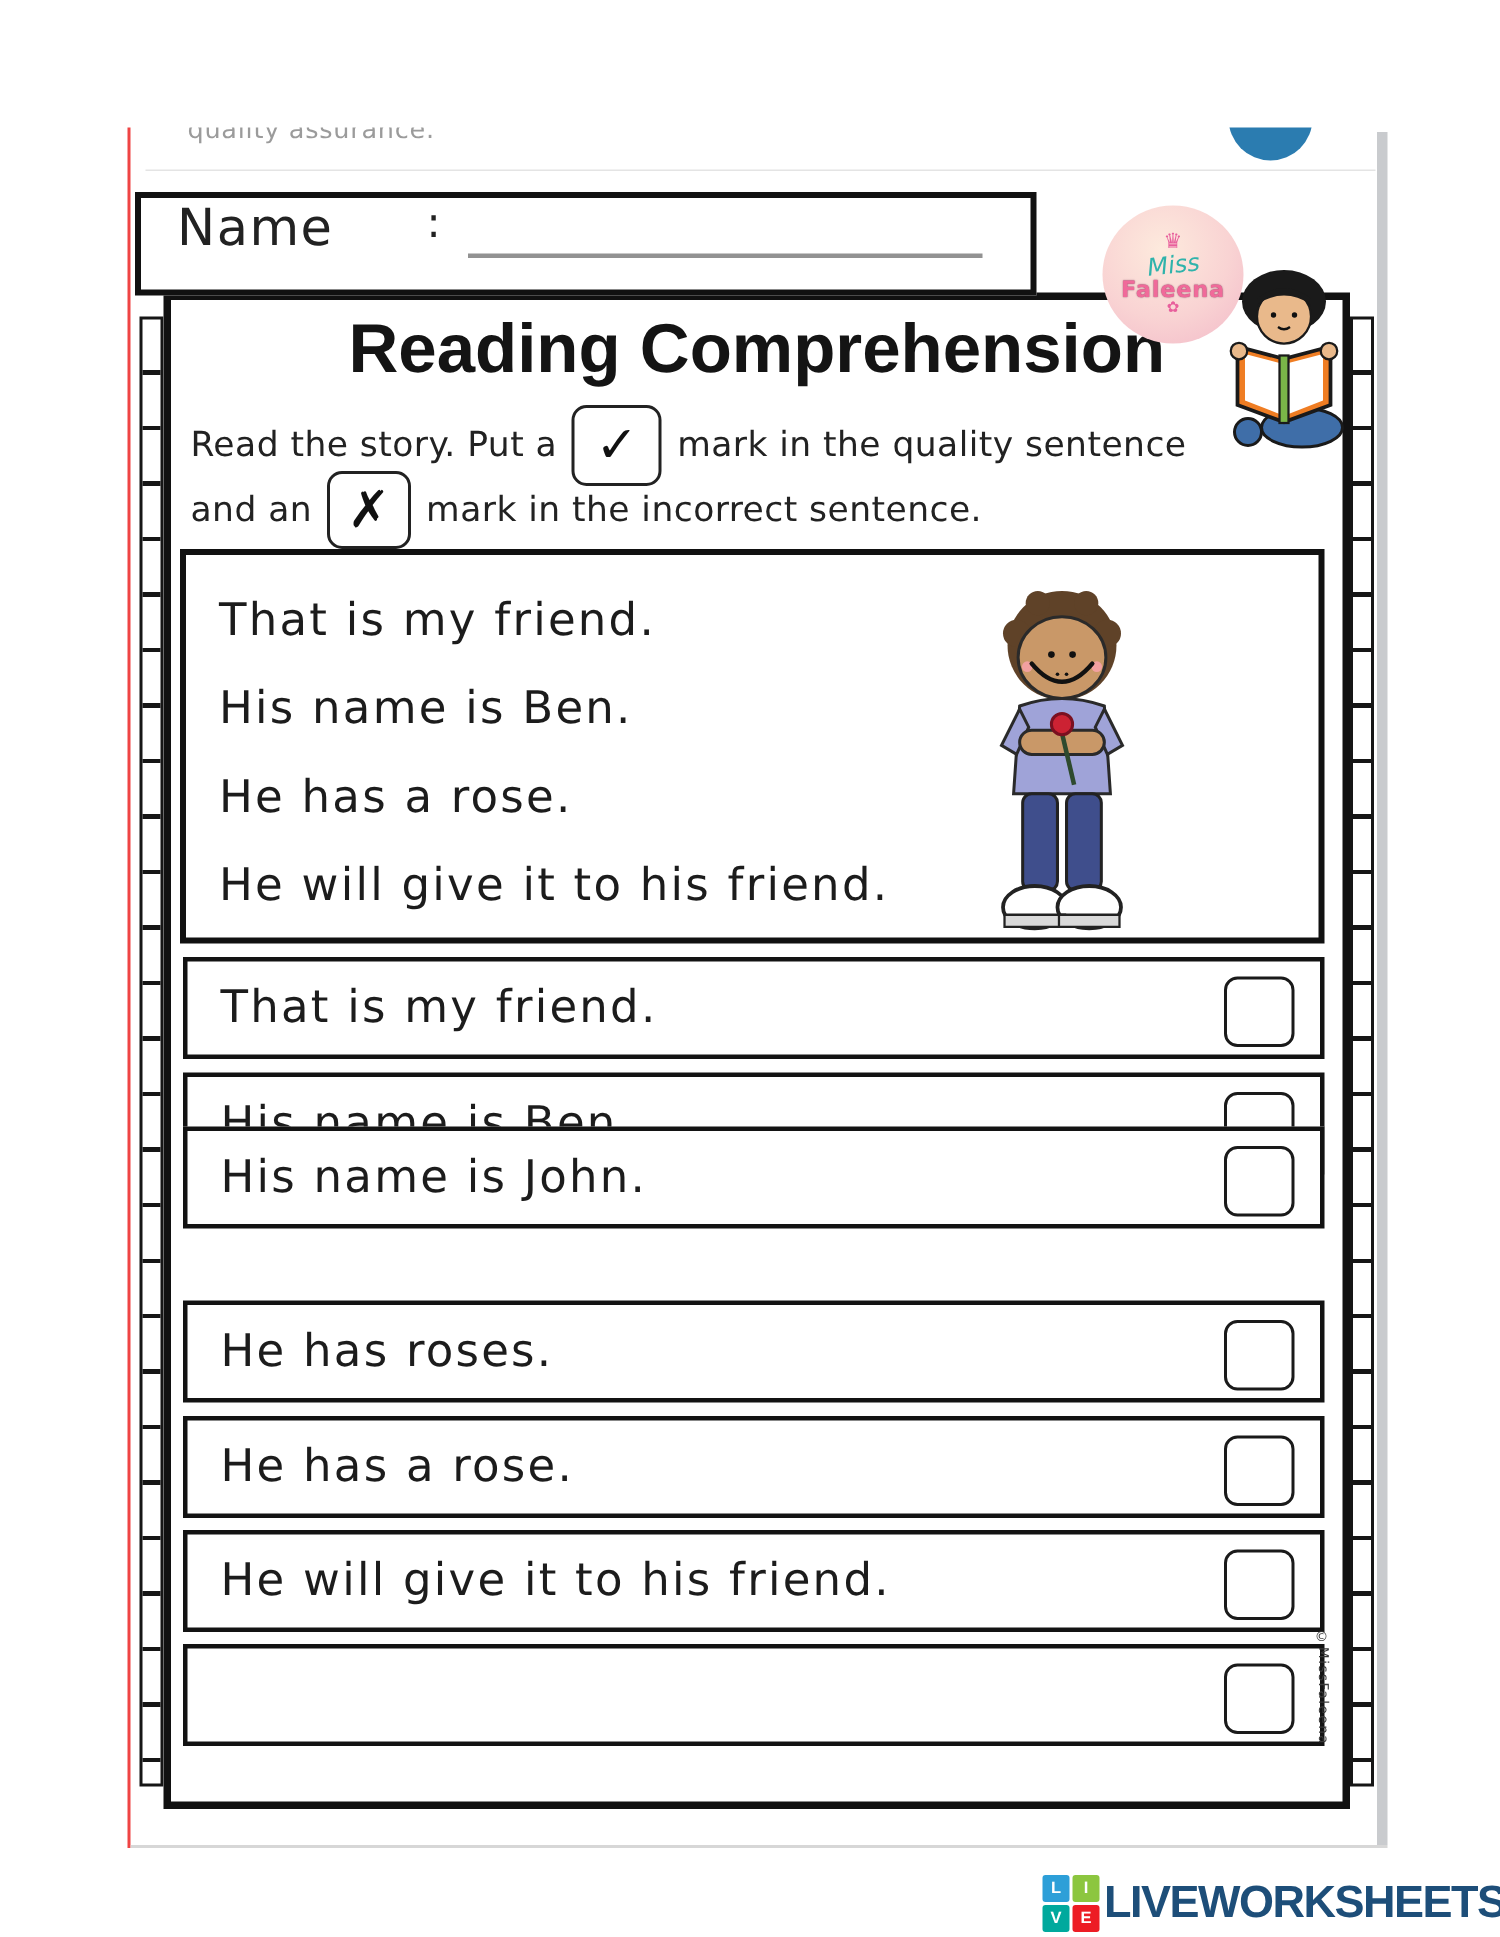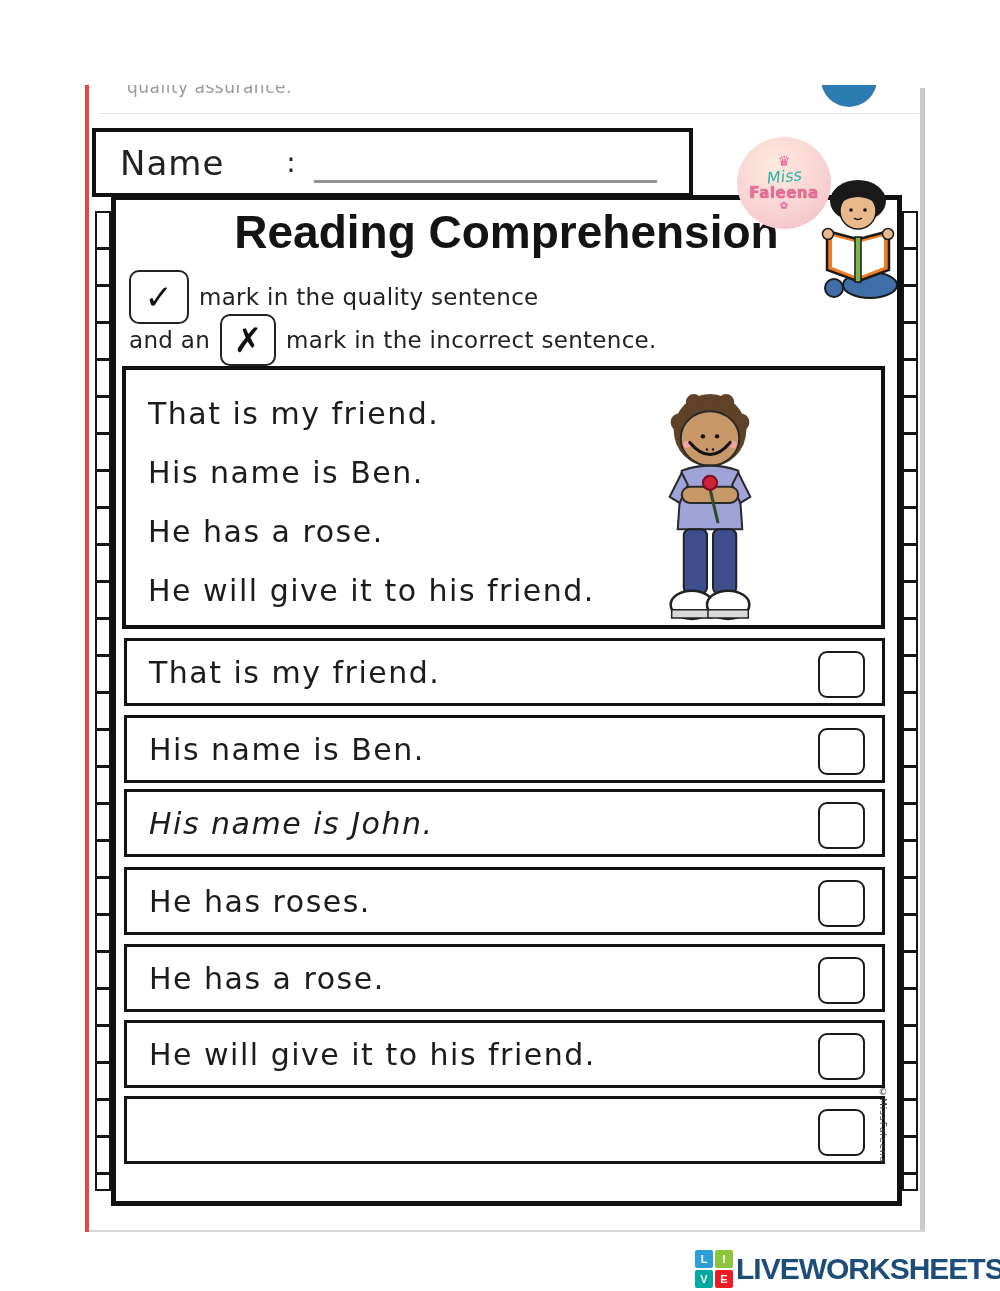--- a/index.html
+++ b/index.html
@@ -4,21 +4,21 @@
 <style>
   * { margin:0; padding:0; box-sizing:border-box; }
   body {
     width:1000px; height:1291px; position:relative;
     background:#ffffff; overflow:hidden;
     font-family:"DejaVu Sans", sans-serif; color:#222;
   }
   
   .viewer {
     position:absolute; left:85px; top:85px; width:840px; height:1147px;
-    background:#fff; border-left:4px solid #ef4444; overflow:hidden;
+    background:#fff; border-left:2px solid #ef4444; overflow:hidden;
   }
   .qa-text {
     position:absolute; left:38px; top:-8px; font-size:17px; color:#9b9b9b;
     letter-spacing:.5px; font-family:"DejaVu Sans", sans-serif;
   }
   .scroll-circle {
     position:absolute; left:732px; top:-34px; width:56px; height:56px;
     border-radius:50%; background:#2b7cb0;
   }
   .divider-top {
@@ -29,21 +29,21 @@
   }
   .scrollbar {
     position:absolute; left:831px; top:3px; width:9px; height:1142px;
     background:#c9cbce;
   }
   
   .hand { font-family:"DejaVu Sans", sans-serif; }
   .name-box {
     position:absolute; left:3px; top:43px; width:601px; height:69px;
     background:#fff; border:4px solid #111; z-index:5;
-    display:flex; align-items:center; padding:0 24px;
+    display:flex; align-items:flex-start; padding:0 24px;
   }
   .name-label { font-size:34px; color:#222; letter-spacing:1px; }
   .name-colon { font-size:28px; color:#222; margin-left:62px; }
   .name-line {
     flex:1; height:30px; margin:10px 8px 0 18px;
     border-bottom:3px solid #929292;
   }
   .outer-box {
     position:absolute; left:22px; top:110px; width:791px; height:1011px;
     border:5px solid #111; background:#fff; z-index:1;
@@ -164,20 +164,21 @@
     <path d="M17,59 L40,65 L40,99 L17,90 Z" fill="#ffffff"></path>
     <path d="M69,59 L46,65 L46,99 L69,90 Z" fill="#ffffff"></path>
     <rect x="40" y="60" width="6" height="45" fill="#7ab648" stroke="#1a1a1a" stroke-width="1.5"></rect>
     <circle cx="13" cy="57" r="5.5" fill="#e9b98b" stroke="#1a1a1a" stroke-width="1.5"></circle>
     <circle cx="73" cy="57" r="5.5" fill="#e9b98b" stroke="#1a1a1a" stroke-width="1.5"></circle>
   </svg>
 
   <div class="ws-title">Reading Comprehension</div>
 
   <div class="instr hand" style="top:185px;">
+    <span>Read the story. Put a</span>
     <span class="symbox check">
         <span>✓</span>
       </span>
     <span>mark in the quality sentence</span>
   </div>
   <div class="instr hand" style="top:229px;">
     <span>and an</span>
     <span class="symbox cross">
         <span>✗</span>
       </span>
@@ -222,21 +223,21 @@
   </div>
 
   <div class="row" style="top:553px;">
     <span class="sent hand">That is my friend.</span>
     <span class="cbox"></span>
   </div>
   <div class="row" style="top:630px;">
     <span class="sent hand">His name is Ben.</span>
     <span class="cbox"></span>
   </div>
-  <div class="row" style="top:704px;font-style:italic;">
+  <div class="row" style="top:666px;">
     <span class="sent hand">His name is John.</span>
     <span class="cbox"></span>
   </div>
   <div class="row" style="top:782px;">
     <span class="sent hand">He has roses.</span>
     <span class="cbox"></span>
   </div>
   <div class="row" style="top:859px;">
     <span class="sent hand">He has a rose.</span>
     <span class="cbox"></span>

